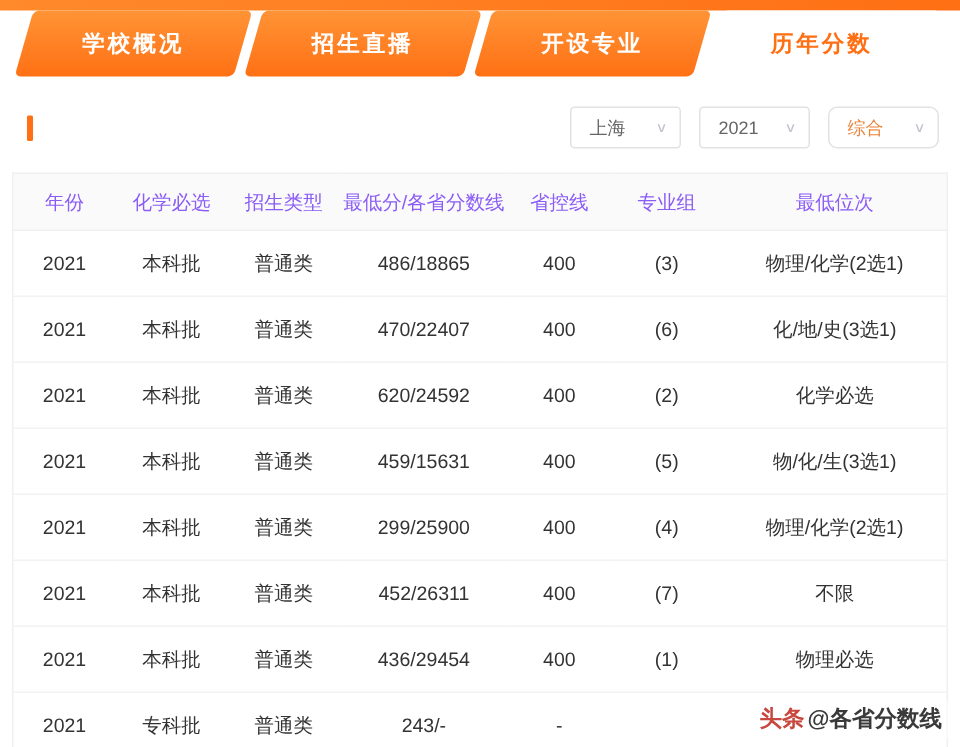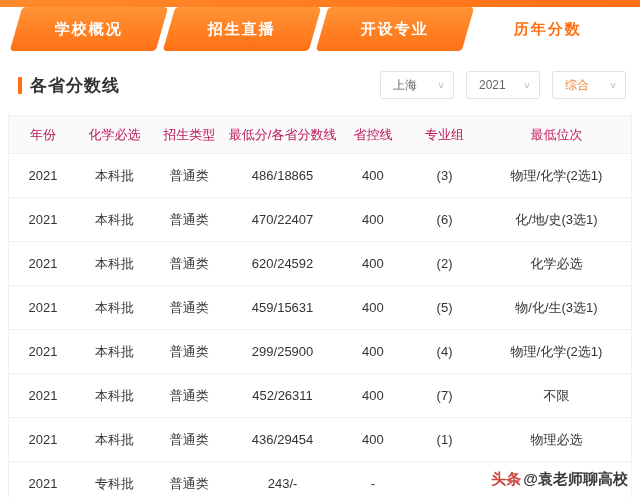--- a/index.html
+++ b/index.html
@@ -80,34 +80,34 @@
     color: #666666;
     cursor: pointer;
     background: #ffffff;
   }
   .select .chev {
     color: #c0c4cc;
     font-size: 11px;
     margin-left: 10px;
     transform: scaleY(0.8);
   }
-  .select.accent { color: #e8833a; }
+  .select.accent { color: #e8833a; border-radius: 6px; }
 
   
   .table-wrap { padding: 0 8px; }
   table {
     width: 100%;
     border-collapse: collapse;
     border: 1px solid #f0f0f0;
     table-layout: fixed;
   }
   thead th {
     height: 38px;
     background: #fafafa;
-    color: #be185d;
+    color: #8b5cf6;
     font-size: 13px;
     font-weight: 400;
     text-align: center;
     border-bottom: 1px solid #f0f0f0;
   }
   tbody td {
     height: 44px;
     font-size: 13px;
     color: #333333;
     text-align: center;
@@ -149,21 +149,20 @@
     <span>开设专业</span>
   </div>
   <div class="tab active">
     <span>历年分数</span>
   </div>
 </div>
 
 <div class="section-head">
   <div class="title-wrap">
     <span class="title-bar"></span>
-    <span class="title">各省分数线</span>
   </div>
   <div class="filters">
     <div class="select">
       <span>上海</span>
       <span class="chev">∨</span>
     </div>
     <div class="select">
       <span>2021</span>
       <span class="chev">∨</span>
     </div>
@@ -267,14 +266,14 @@
           <td>243/-</td>
           <td>-</td>
           <td></td>
           <td></td>
         </tr>
       </tbody>
   </table>
 </div>
 
 <div class="watermark">
-  <span class="wm-brand">头条</span><span class="wm-handle">@袁老师聊高校</span>
+  <span class="wm-brand">头条</span><span class="wm-handle">@各省分数线</span>
 </div>
 
 </body></html>

